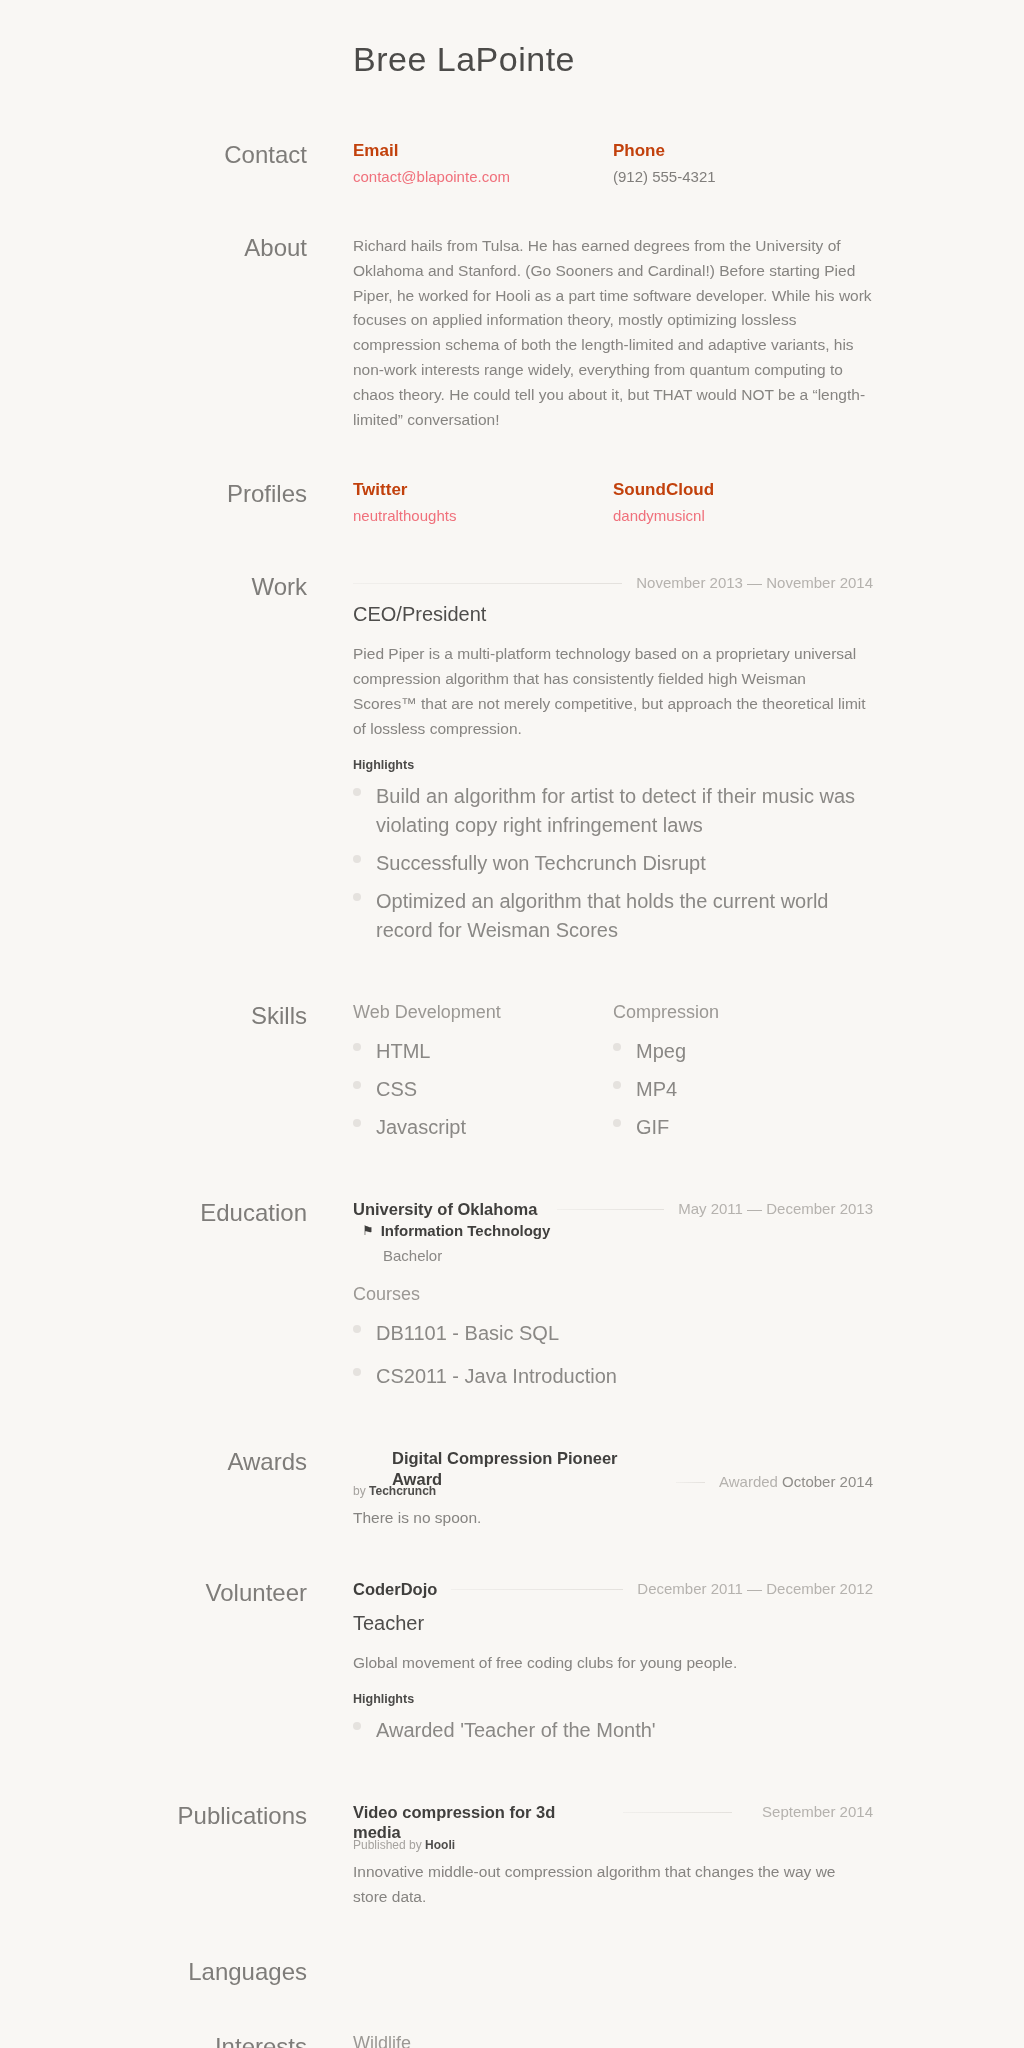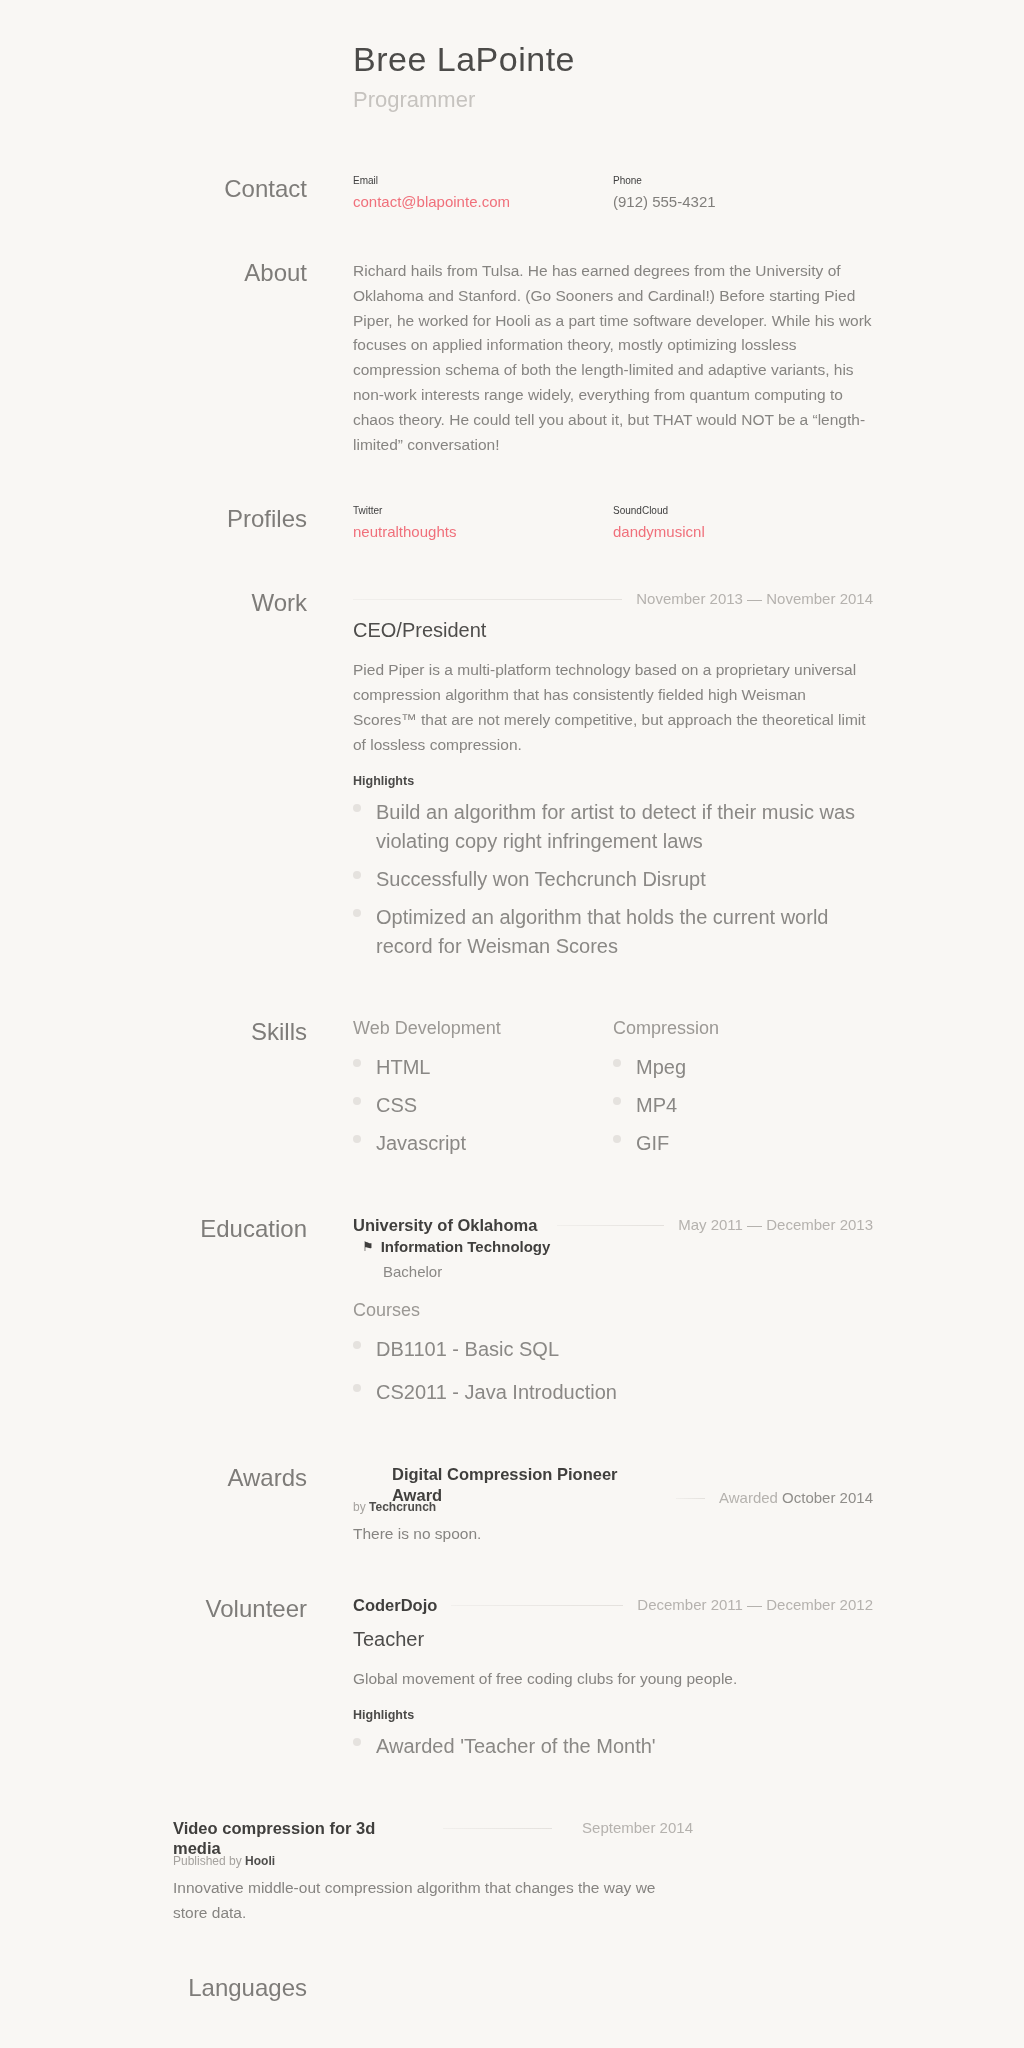--- a/index.html
+++ b/index.html
@@ -20,21 +20,21 @@
 
   
   .section { display:flex; margin-bottom:48px; }
   .sec-label {
     width:134px; min-width:134px; text-align:right; margin-right:46px;
     font-size:24px; font-weight:300; color:#7e7c79; line-height:1.1; padding-top:1px;
   }
   .sec-content { width:520px; }
 
   
-  .field-label { font-size:10px; color:#404040; font-weight:normal; margin-bottom:7px; }
+  .field-label { font-size:17px; color:#c2410c; font-weight:bold; margin-bottom:7px; }
   .field-value { font-size:15px; color:#807e7b; }
   .link { font-size:15px; color:#f0707b; text-decoration:none; cursor:pointer; display:inline-block; }
   .two-col { display:flex; }
   .two-col .col { width:278px; }
 
   p.body-text { font-size:15.5px; line-height:1.6; color:#868481; }
 
   
   .entry-head { display:flex; align-items:flex-start; margin-bottom:12px; }
   .entry-title { font-size:16.5px; font-weight:bold; color:#403f3d; line-height:1.25; }
@@ -76,21 +76,20 @@
 
   .empty-content { height:4px; }
 </style>
 </head>
 <body>
 
 <div class="page">
 
   <header class="resume-header">
     <h1 class="person-name">Bree LaPointe</h1>
-    <h2 class="person-label">Programmer</h2>
   </header>
 
   <section class="section">
     <div class="sec-label">Contact</div>
     <div class="sec-content">
       <div class="two-col">
         <div class="col">
           <div class="field-label">Email</div>
           <a class="link">contact@blapointe.com</a>
         </div>
@@ -221,20 +220,21 @@
       <div class="position">Teacher</div>
       <p class="body-text">Global movement of free coding clubs for young people.</p>
       <div class="mini-label">Highlights</div>
       <ul class="dotted">
         <li>Awarded 'Teacher of the Month'</li>
       </ul>
     </div>
   </section>
 
   <section class="section">
+    <div class="sec-label">Publications</div>
     <div class="sec-content">
       <div class="entry-head" style="margin-bottom:8px;gap:16px;">
         <div>
           <div class="entry-title pub-title">Video compression for 3d media</div>
           <div class="byline">
             <span class="by">Published by</span>
             <span class="who">Hooli</span>
           </div>
         </div>
         <div class="rule"></div>

